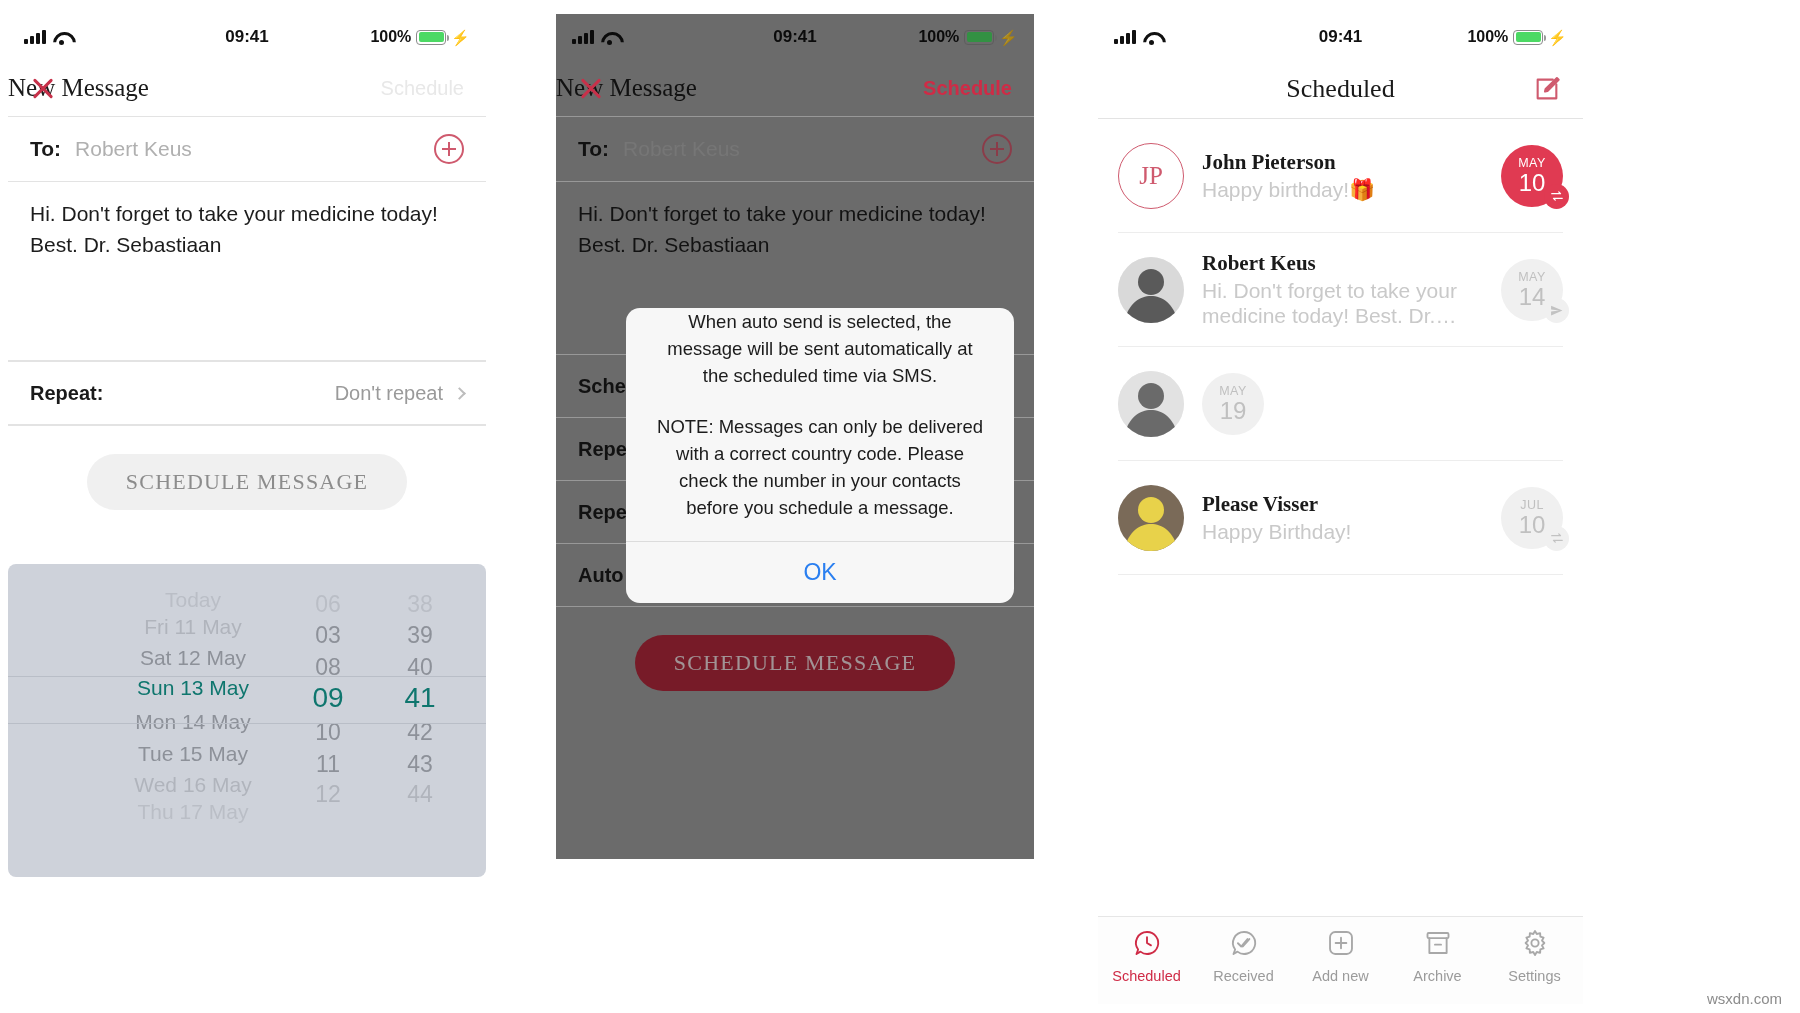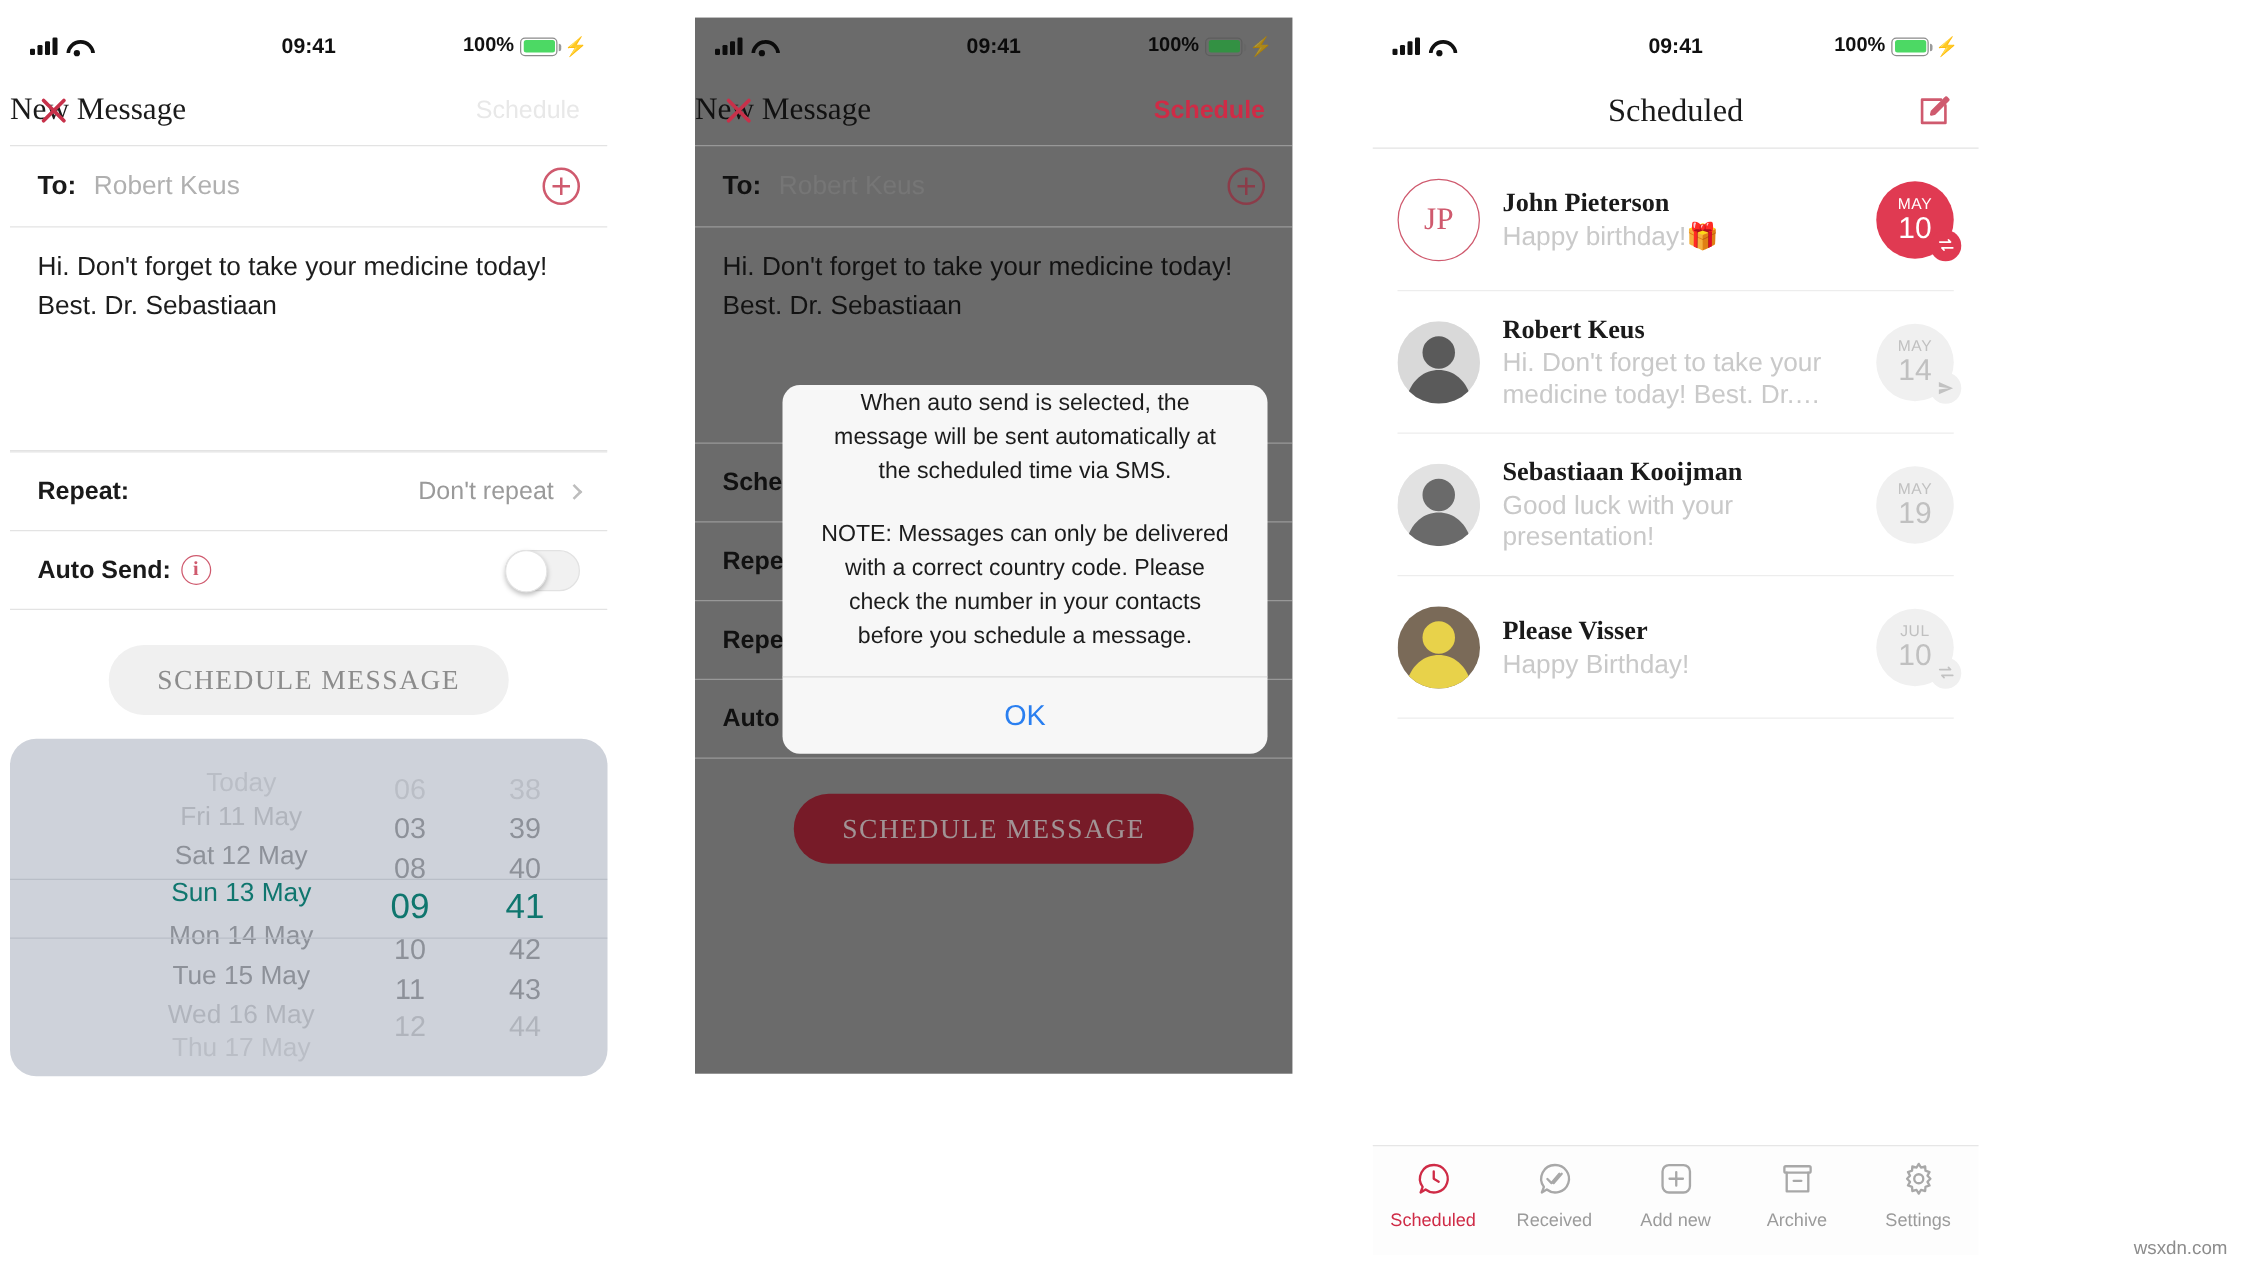--- a/index.html
+++ b/index.html
@@ -157,22 +157,22 @@
     margin: 28px auto 0 auto; width: 320px; height: 56px;
     border-radius: 30px; background:#b2293c; color:#f0dcdf;
     display:flex; align-items:center; justify-content:center;
     font-family:"Liberation Serif", serif;
     font-size: 22px; letter-spacing: 1.2px;
   }
   .primary-btn.ghost { background:#f0f0f0; color:#8c8c8c; }
 
   
   .picker {
-    position:absolute; left:8px; top:591px; width:478px; height:270px;
-    background:#ced2da; border-radius:21px;
+    position:absolute; left:8px; top:564px; width:478px; height:313px;
+    background:#ced2da; border-radius:8px;
     overflow:hidden;
   }
   .picker-cols { display:flex; height:100%; padding-left: 96px; }
   .pk-col { position:relative; }
   .pk-col.days { width: 178px; }
   .pk-col.hours { width: 92px; }
   .pk-col.mins  { width: 92px; }
   .pk-item {
     text-align:center; color:#8d9199;
     font-family:"Liberation Sans", sans-serif;
@@ -320,27 +320,20 @@
 
     <div class="hairline"></div>
 
     <div class="form-row">
       <span class="rlabel">Repeat:</span>
       <span class="rvalue">Don't repeat</span>
       <span class="chev"></span>
     </div>
     <div class="hairline"></div>
 
-    <div class="form-row">
-      <span class="rlabel">Auto Send:</span>
-      <span class="info-i">i</span>
-      <span class="toggle">
-          <span class="knob"></span>
-        </span>
-    </div>
     <div class="hairline"></div>
 
     <div class="primary-btn ghost">SCHEDULE MESSAGE</div>
   </div>
 
   <div class="picker">
     <div class="picker-cols">
       <div class="pk-col days" id="pk-days">
           <div class="pk-item faded2" style="position: absolute; left: 0px; right: 0px; top: 24px;">Today</div>
           <div class="pk-item faded" style="position: absolute; left: 0px; right: 0px; top: 51px;">Fri 11 May</div>
@@ -526,24 +519,20 @@
             </div>
           </div>
         </div>
         <div class="row-sep"></div>
         <div class="msg-row">
           <div class="avatar"><svg viewBox="0 0 66 66" width="66" height="66">
               <rect width="66" height="66" fill="#e2e2e2"></rect>
               <circle cx="33" cy="25" r="13" fill="#6a6a6a"></circle>
               <path d="M6 66 C10 46 22 39 33 39 C44 39 56 46 60 66 Z" fill="#6a6a6a"></path>
             </svg></div>
-          <div class="row-text">
-            <div class="row-name">Sebastiaan Kooijman</div>
-            <div class="row-preview">Good luck with your presentation!</div>
-          </div>
           <div class="date-badge grey">
             <div class="db-mon">MAY</div>
             <div class="db-day">19</div>
           </div>
         </div>
         <div class="row-sep"></div>
         <div class="msg-row">
           <div class="avatar"><svg viewBox="0 0 66 66" width="66" height="66">
               <rect width="66" height="66" fill="#7a6a58"></rect>
               <circle cx="33" cy="25" r="13" fill="#e8d24a"></circle>

